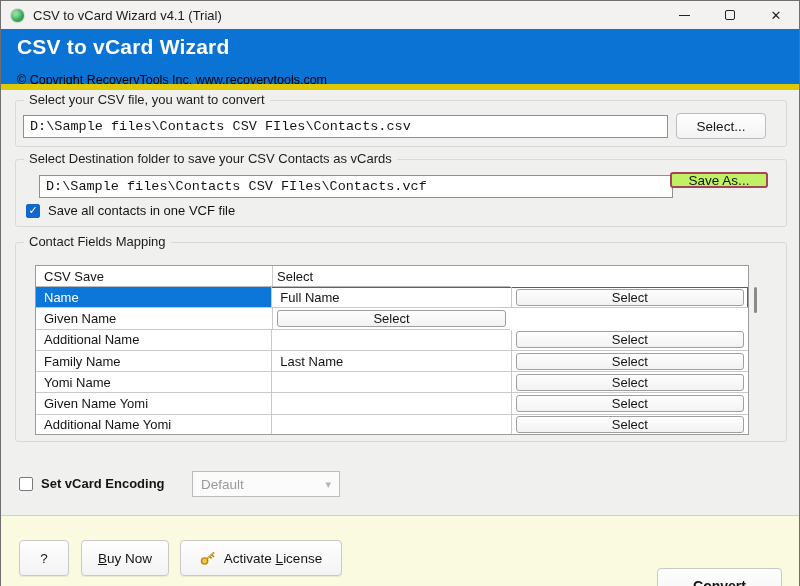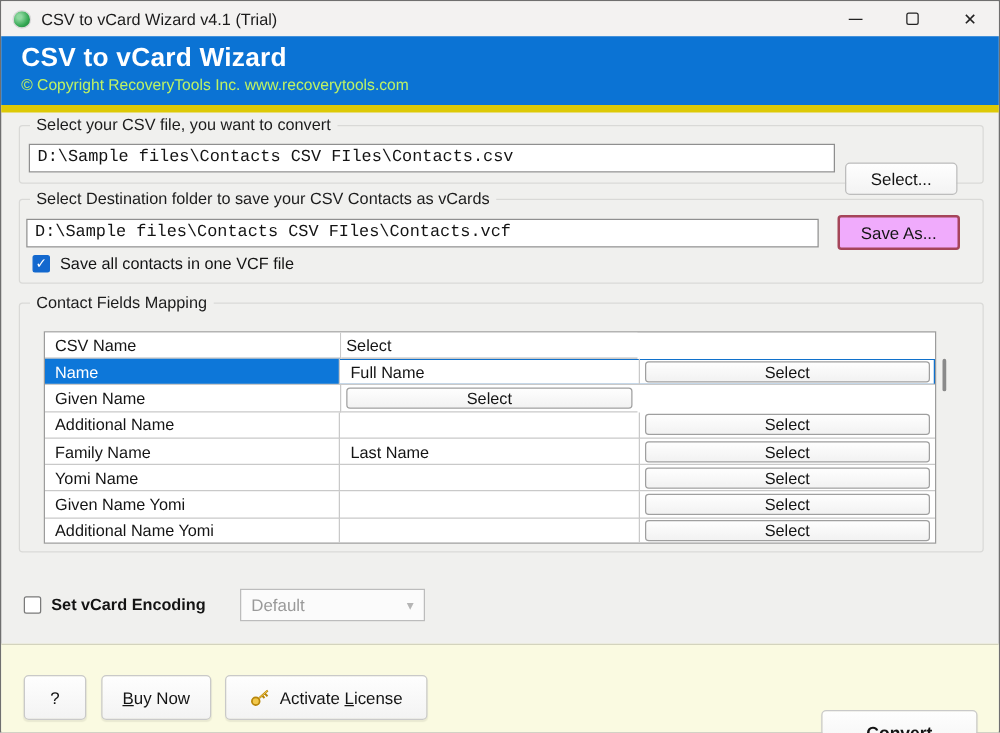--- a/index.html
+++ b/index.html
@@ -19,40 +19,40 @@
   .win-btn { width:46px; height:28px; display:flex; align-items:center; justify-content:center;
     color:#222; font-size:12px; cursor:default; }
   .glyph-min { width:11px; height:1px; background:#222; display:block; }
   .glyph-max { width:10px; height:10px; border:1px solid #222; border-radius:2px; display:block; }
   .glyph-close { font-size:13px; line-height:1; }
 
   
   .brand { position:absolute; left:0; top:28px; width:100%; height:55px;
     background:#0b73d4; color:#fff; padding:6px 16px 0 16px; }
   .brand h1 { font-size:21px; font-weight:bold; letter-spacing:.2px; }
-  .brand .subtitle { font-size:12.5px; color:#bef264; margin-top:2px; }
+  .brand .subtitle { font-size:12.5px; color:#000000; margin-top:14px; }
   .accent-line { position:absolute; left:0; top:83px; width:100%; height:6px; background:#ddc906; }
 
   
   .groupbox { position:absolute; border:1px solid #d9d9d7; border-radius:3px; }
   .groupbox > .gb-label { position:absolute; top:-9px; left:8px; background:#f0f0ee;
     padding:0 5px; font-size:13px; color:#1c1c1c; white-space:nowrap; }
   .gb-source { left:14px; top:99px; width:772px; height:47px; }
   .gb-dest   { left:14px; top:158px; width:772px; height:68px; }
   .gb-map    { left:14px; top:241px; width:772px; height:200px; }
 
   .path-input { position:absolute; background:#fff; border:1px solid #8f8f8f;
     font-size:13.5px; color:#141414; padding:0 6px; font-family:Liberation Mono, monospace; }
   .btn { background:linear-gradient(#fefefe,#f3f3f3); border:1px solid #bdbdbd;
     border-radius:4px; font-size:13.5px; color:#141414; text-align:center;
     display:flex; align-items:center; justify-content:center; cursor:default;
     font-family:"Liberation Sans",sans-serif; }
-  .btn-select { position:absolute; left:660px; top:12px; width:90px; height:26px;margin-top:17px; }
-  .btn-saveas { position:absolute; left:654px; top:12px; width:98px; height:28px;
-    background:#f0abfc; border:2px solid #a5455a; border-radius:3px; }
+  .btn-select { position:absolute; left:660px; top:12px; width:90px; height:26px; }
+  .btn-saveas { position:absolute; left:654px; top:12px; width:98px; height:16px;
+    background:#bef264; border:2px solid #a5455a; border-radius:3px; }
 
   .checkbox-row { position:absolute; display:flex; align-items:center; }
   .checkbox { width:14px; height:14px; border:1px solid #7a7a7a; border-radius:2px;
     background:#fff; display:flex; align-items:center; justify-content:center;
     font-size:11px; color:#fff; flex:0 0 auto; }
   .checkbox.checked { background:#1368ce; border-color:#1368ce; }
   .checkbox.checked::after { content:"✓"; }
   .cb-label { font-size:13px; color:#141414; margin-left:8px; white-space:nowrap; }
 
   
@@ -122,34 +122,34 @@
   <div class="accent-line"></div>
 
   <div class="groupbox gb-source">
     <span class="gb-label">Select your CSV file, you want to convert</span>
     <div class="path-input" style="left:7px; top:14px; width:645px; height:23px; line-height:21px;">D:\Sample files\Contacts CSV FIles\Contacts.csv</div>
     <div class="btn btn-select">Select...</div>
   </div>
 
   <div class="groupbox gb-dest">
     <span class="gb-label">Select Destination folder to save your CSV Contacts as vCards</span>
-    <div class="path-input" style="left:5px; top:15px; width:634px; height:23px; line-height:21px;">D:\Sample files\Contacts CSV FIles\Contacts.vcf</div>
+    <div class="path-input" style="left:23px; top:15px; width:634px; height:23px; line-height:21px;">D:\Sample files\Contacts CSV FIles\Contacts.vcf</div>
     <div class="btn btn-saveas">Save As...</div>
     <div class="checkbox-row" style="left:10px; top:43px;">
       <span class="checkbox checked"></span>
       <span class="cb-label">Save all contacts in one VCF file</span>
     </div>
   </div>
 
   <div class="groupbox gb-map">
     <span class="gb-label">Contact Fields Mapping</span>
 
     <div class="map-table">
       <div class="trow head">
-        <div class="tcell c1">CSV Name</div>
+        <div class="tcell c1">CSV Save</div>
         <div class="tcell c3">Select</div>
       </div>
 
       <div class="trow selected">
         <div class="tcell c1">Name</div>
         <div class="tcell c2">Full Name</div>
         <div class="tcell c3">
             <div class="cell-btn">Select</div>
           </div>
       </div>

